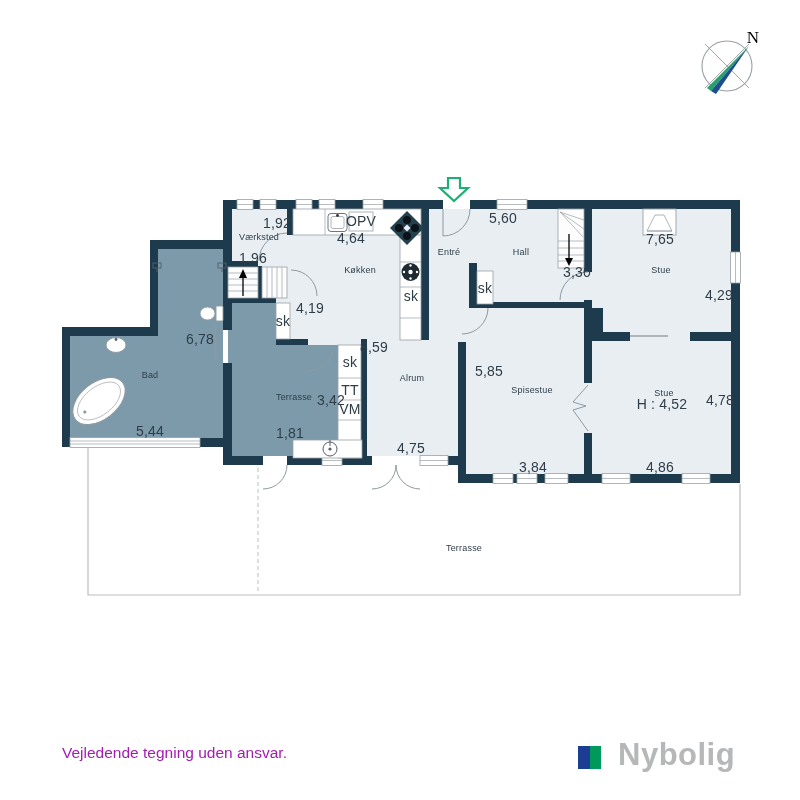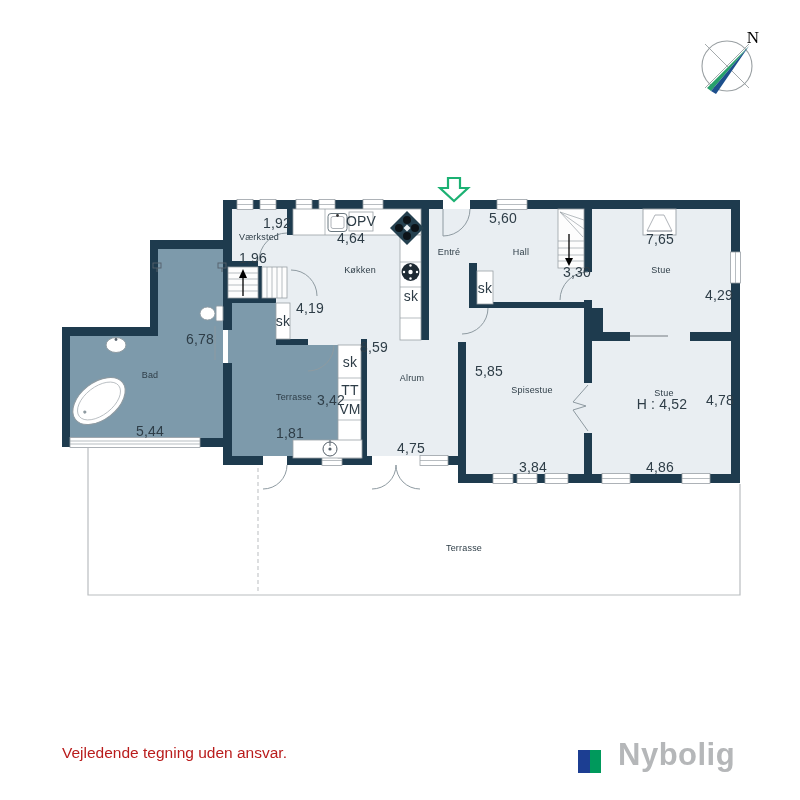--- a/index.html
+++ b/index.html
@@ -6,22 +6,22 @@
   .canvas{position:relative;width:800px;height:800px;background:#ffffff;overflow:hidden;
           font-family:"Liberation Sans",sans-serif;}
   .plan-svg{position:absolute;left:0;top:0;}
   .lbl{position:absolute;transform:translate(-50%,-50%);font-size:14px;color:#2e3d47;
        white-space:nowrap;letter-spacing:0.2px;}
   .room{font-size:9px;}
   .title{position:absolute;left:430px;top:126px;transform:translateX(-50%);
          font-size:40px;color:#070707;letter-spacing:0.5px;}
   .north{position:absolute;left:753px;top:38px;transform:translate(-50%,-50%);
          font-family:"Liberation Serif",serif;font-size:17px;color:#000;}
-  .disclaimer{position:absolute;left:62px;top:744px;font-size:15.5px;color:#b91c1c;}
-  .brand{position:absolute;left:578px;top:737px;display:flex;align-items:flex-end;}
+  .disclaimer{position:absolute;left:62px;top:744px;font-size:15.5px;color:#a21caf;}
+  .brand{position:absolute;left:578px;top:737px;display:flex;align-items:center;}
   .brand-mark{width:23px;height:23px;margin-top:4px;display:flex;}
   .brand-mark .half{width:50%;height:100%;}
   .brand-text{margin-left:17px;font-size:31px;font-weight:700;color:#b5b7b9;letter-spacing:0.5px;}
 </style>
 </head>
 <body>
 
 <div class="canvas">
 
   <svg class="plan-svg" width="800" height="800" viewBox="0 0 800 800">

